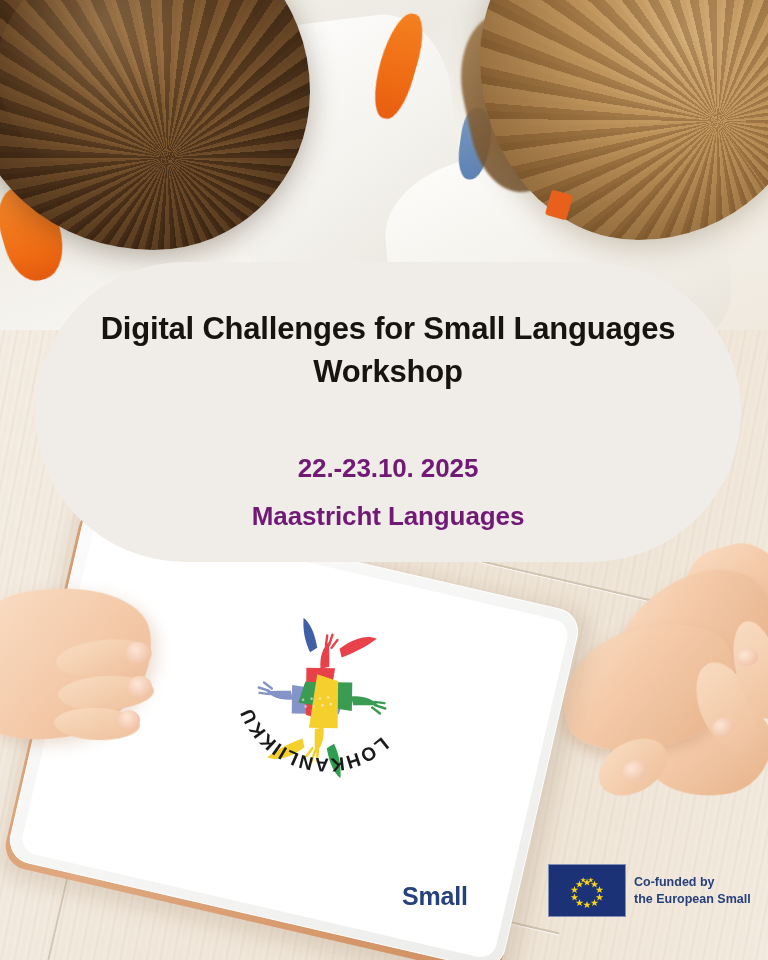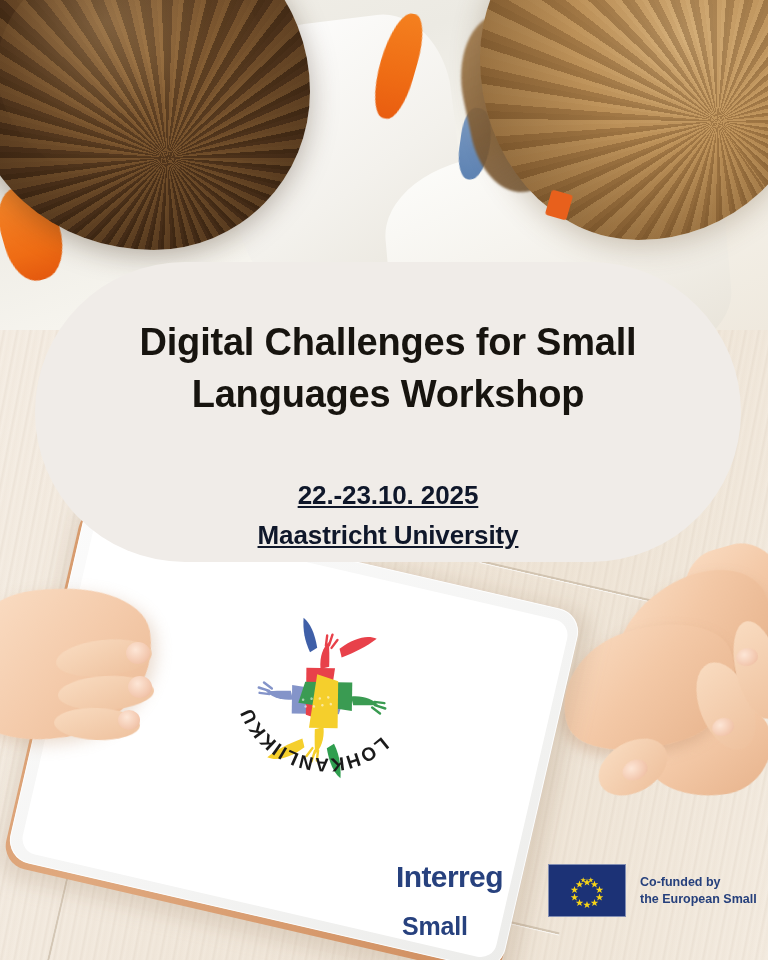--- a/index.html
+++ b/index.html
@@ -261,41 +261,40 @@
     position: absolute;
     inset: 0;
     display: flex;
     flex-direction: column;
     align-items: center;
     justify-content: flex-start;
     padding-top: 46px;
     box-sizing: border-box;
   }
   .title {
-    font-size: 38px;
+    font-size: 31px;
     font-weight: 700;
     color: #17140f;
     text-align: center;
     line-height: 1.38;
     letter-spacing: -0.2px;
     max-width: 660px;
-    margin: 8px;
+    margin: 0;
   }
   .subblock {
     margin-top: 46px;
     text-align: center;
   }
   .dateline, .venueline {
     font-size: 26px;
     font-weight: 700;
-    color: #0f172a;
+    color: #701a75;
     line-height: 1.55;
     letter-spacing: -0.1px;
-    margin: 0;
-    text-decoration: underline;
+    margin: 8px;
   }
 
   
   .footer {
     position: absolute;
     left: 396px; top: 862px;
     width: 360px; height: 92px;
   }
   .interreg-block {
     position: absolute;
@@ -315,21 +314,21 @@
     letter-spacing: -0.2px;
     line-height: 1.0;
     margin-top: 22px;
     margin-left: 6px;
   }
   .eu-block {
     position: absolute;
     left: 152px; top: 2px;
     display: flex;
     align-items: center;
-    gap: 14px;
+    gap: 8px;
   }
   .eu-flag {
     width: 76px; height: 51px;
     background: #1c3276;
     position: relative;
     flex: none;
     border: 1px solid rgba(255,255,255,0.45);
   }
   .eu-text {
     font-size: 12.5px;
@@ -448,29 +447,28 @@
       </svg>
     </div>
 
   </div>
 
   <div class="pill">
     <div class="pill-inner">
       <h1 class="title">Digital Challenges for Small Languages Workshop</h1>
       <div class="subblock">
         <p class="dateline">22.-23.10. 2025</p>
-        <p class="venueline">Maastricht University</p>
+        <p class="venueline">Maastricht Languages</p>
       </div>
     </div>
   </div>
 
   <div class="footer">
 
     <div class="interreg-block">
-      <div class="interreg-word">Interreg</div>
       <div class="aurora-word">Small</div>
     </div>
 
     <div class="eu-block">
       <div class="eu-flag">
         <svg viewBox="0 0 76 51" width="76" height="51" aria-hidden="true">
           <rect x="0" y="0" width="76" height="51" fill="#1c3276"></rect>
           <g fill="#f7d417" id="eu-stars-group">
             <polygon points="38,13.5 38.95,16.2 41.8,16.2 39.5,17.9 40.4,20.6 38,18.95 35.6,20.6 36.5,17.9 34.2,16.2 37.05,16.2"></polygon>
             <polygon points="45.5,15.5 46.45,18.2 49.3,18.2 47,19.9 47.9,22.6 45.5,20.95 43.1,22.6 44,19.9 41.7,18.2 44.55,18.2"></polygon>

